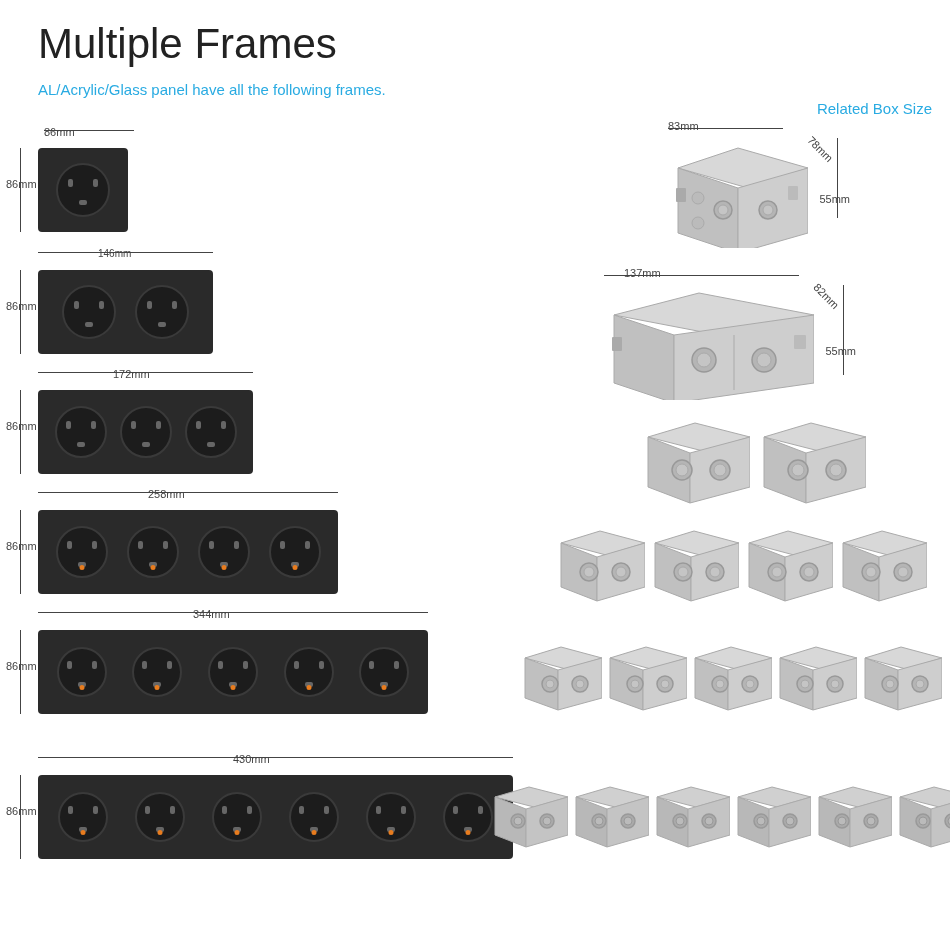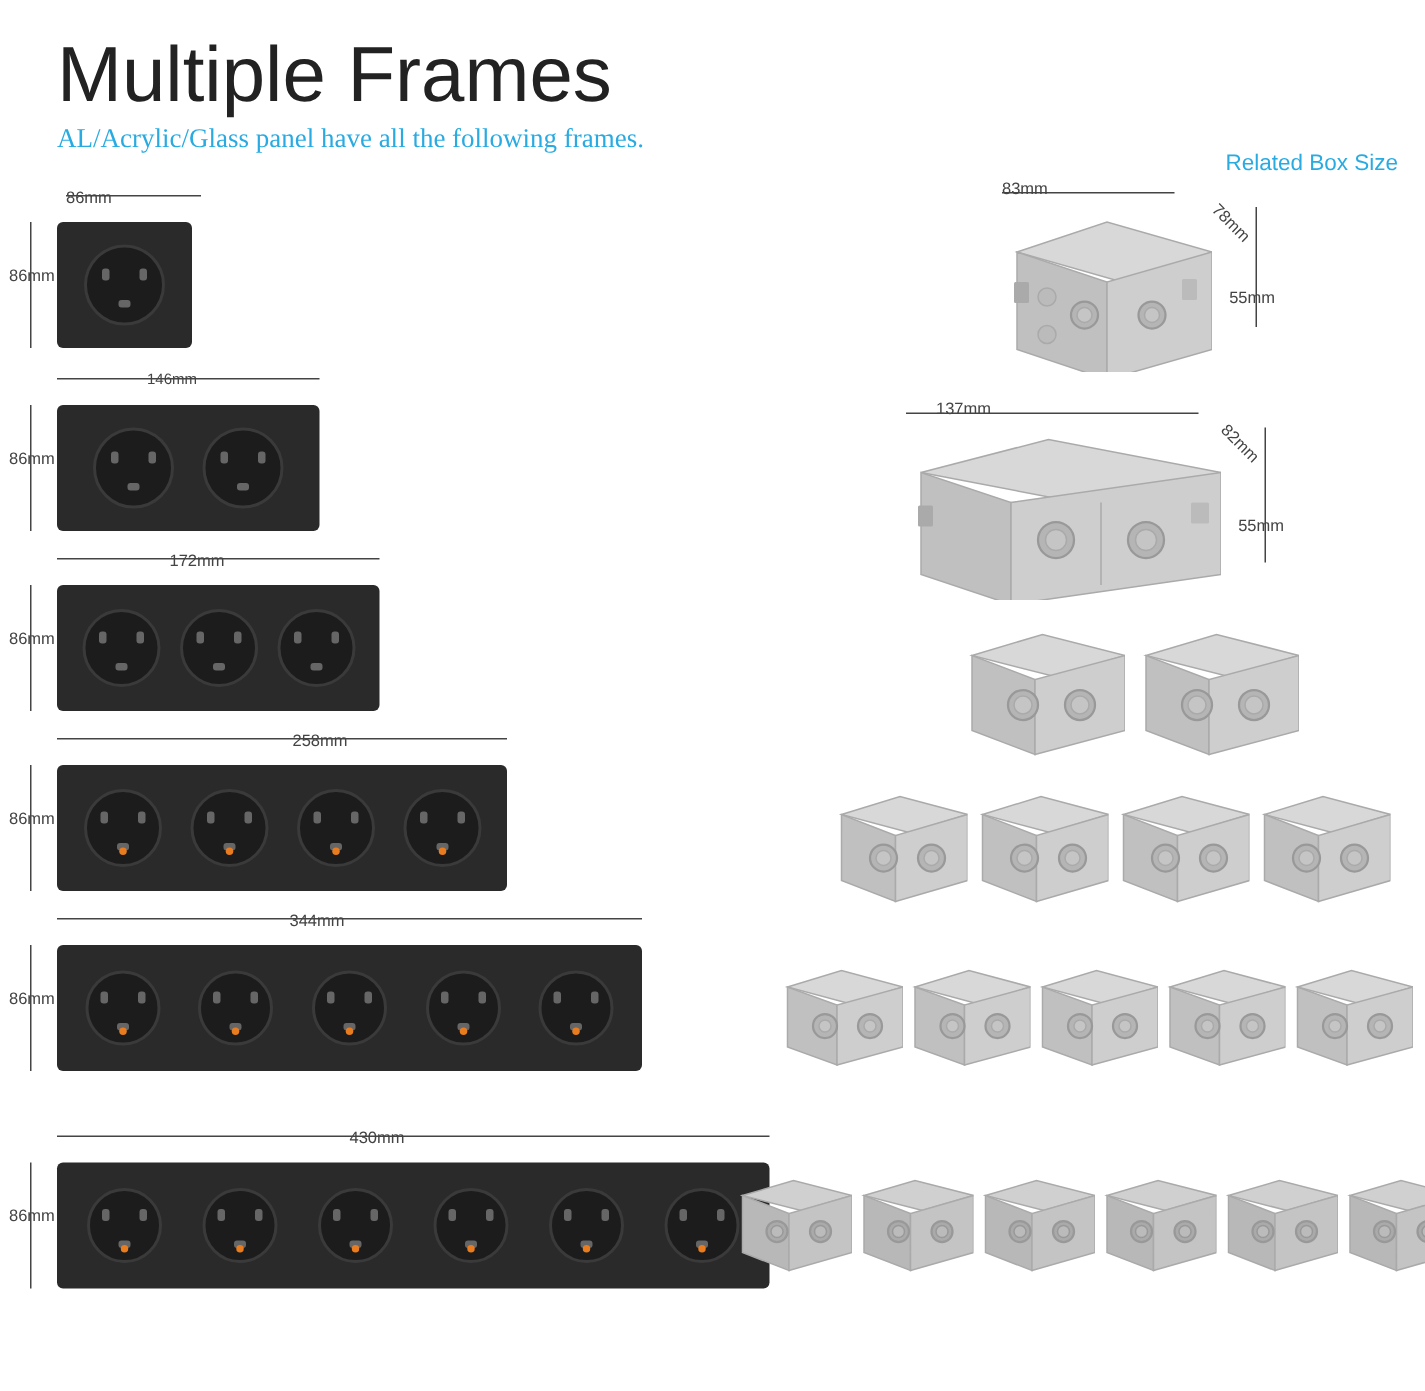--- a/index.html
+++ b/index.html
@@ -9,23 +9,23 @@
       background: #ffffff;
       font-family: Arial, sans-serif;
       overflow: hidden;
       position: relative;
     }
 
   </style>
 </head>
 <body>
 
-<div style="font-size:52px;font-weight:400;color:#222;position:absolute;top:20px;left:38px;">Multiple Frames</div>
-
-<div style="font-size:18px;color:#29abe2;position:absolute;top:78px;left:38px;line-height:1.6;font-family:Liberation Serif, serif;">
+<div style="font-size:42px;font-weight:400;color:#222;position:absolute;top:20px;left:38px;">Multiple Frames</div>
+
+<div style="font-size:15px;color:#29abe2;position:absolute;top:78px;left:38px;line-height:1.6;">
   <span>AL/Acrylic/Glass panel have all the following frames.</span><br>
 </div>
 
 <div style="font-size:15px;color:#29abe2;position:absolute;top:100px;right:18px;">Related Box Size</div>
 
 <div style="position:absolute;top:148px;left:38px;">
 
   <div style="position:absolute;top:-18px;left:6px;width:90px;height:1px;background:#444;"></div>
   <div style="position:absolute;top:-22px;left:6px;font-size:11px;color:#444;">86mm</div>
 
@@ -82,21 +82,21 @@
     <div style="width:52px;height:52px;background:#1c1c1c;border-radius:50%;border:2px solid #3a3a3a;position:relative;">
       <div style="position:absolute;width:5px;height:8px;background:#666;border-radius:2px;left:9px;top:13px;"></div>
       <div style="position:absolute;width:5px;height:8px;background:#666;border-radius:2px;right:9px;top:13px;"></div>
       <div style="position:absolute;width:8px;height:5px;background:#666;border-radius:2px;bottom:9px;left:50%;transform:translateX(-50%);"></div>
     </div>
   </div>
 </div>
 
 <div style="position:absolute;top:510px;left:38px;">
   <div style="position:absolute;top:-18px;left:0;width:300px;height:1px;background:#444;"></div>
-  <div style="position:absolute;top:-22px;left:110px;font-size:11px;color:#444;margin-left:47px;">258mm</div>
+  <div style="position:absolute;top:-22px;left:110px;font-size:11px;color:#444;">258mm</div>
   <div style="position:absolute;left:-18px;top:0;width:1px;height:84px;background:#444;"></div>
   <div style="position:absolute;left:-32px;top:30px;font-size:11px;color:#444;">86mm</div>
 
   <div style="width:300px;height:84px;background:#2a2a2a;border-radius:4px;display:flex;align-items:center;justify-content:space-around;padding:0 8px;">
     <div style="width:52px;height:52px;background:#1c1c1c;border-radius:50%;border:2px solid #3a3a3a;position:relative;">
       <div style="position:absolute;width:5px;height:8px;background:#666;border-radius:2px;left:9px;top:13px;"></div>
       <div style="position:absolute;width:5px;height:8px;background:#666;border-radius:2px;right:9px;top:13px;"></div>
       <div style="position:absolute;width:8px;height:5px;background:#666;border-radius:2px;bottom:9px;left:50%;transform:translateX(-50%);"></div>
       <div style="position:absolute;width:5px;height:5px;background:#e87c1e;border-radius:50%;bottom:6px;left:50%;transform:translateX(-50%);"></div>
     </div>

